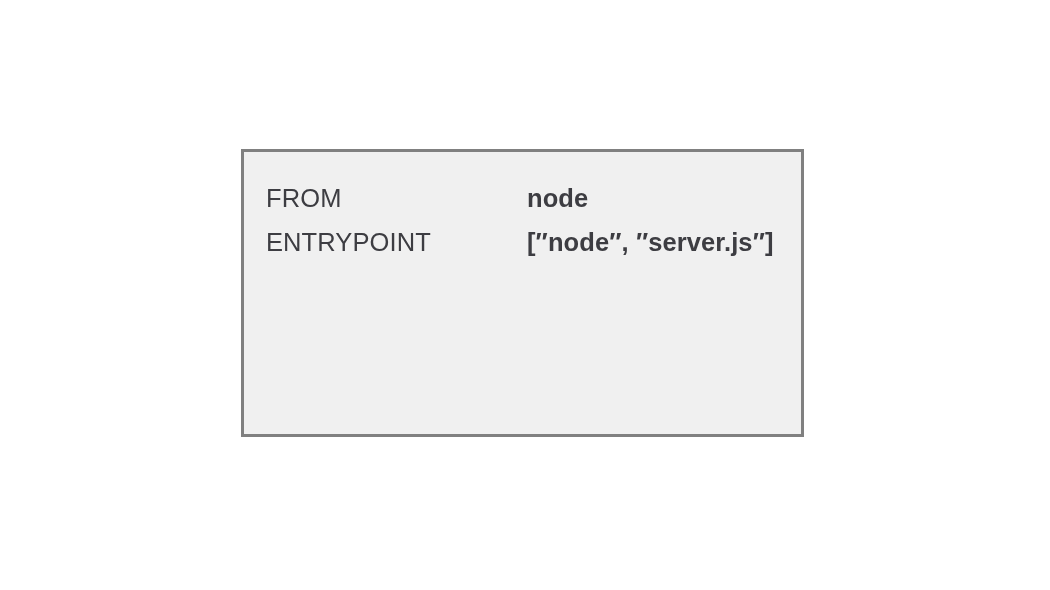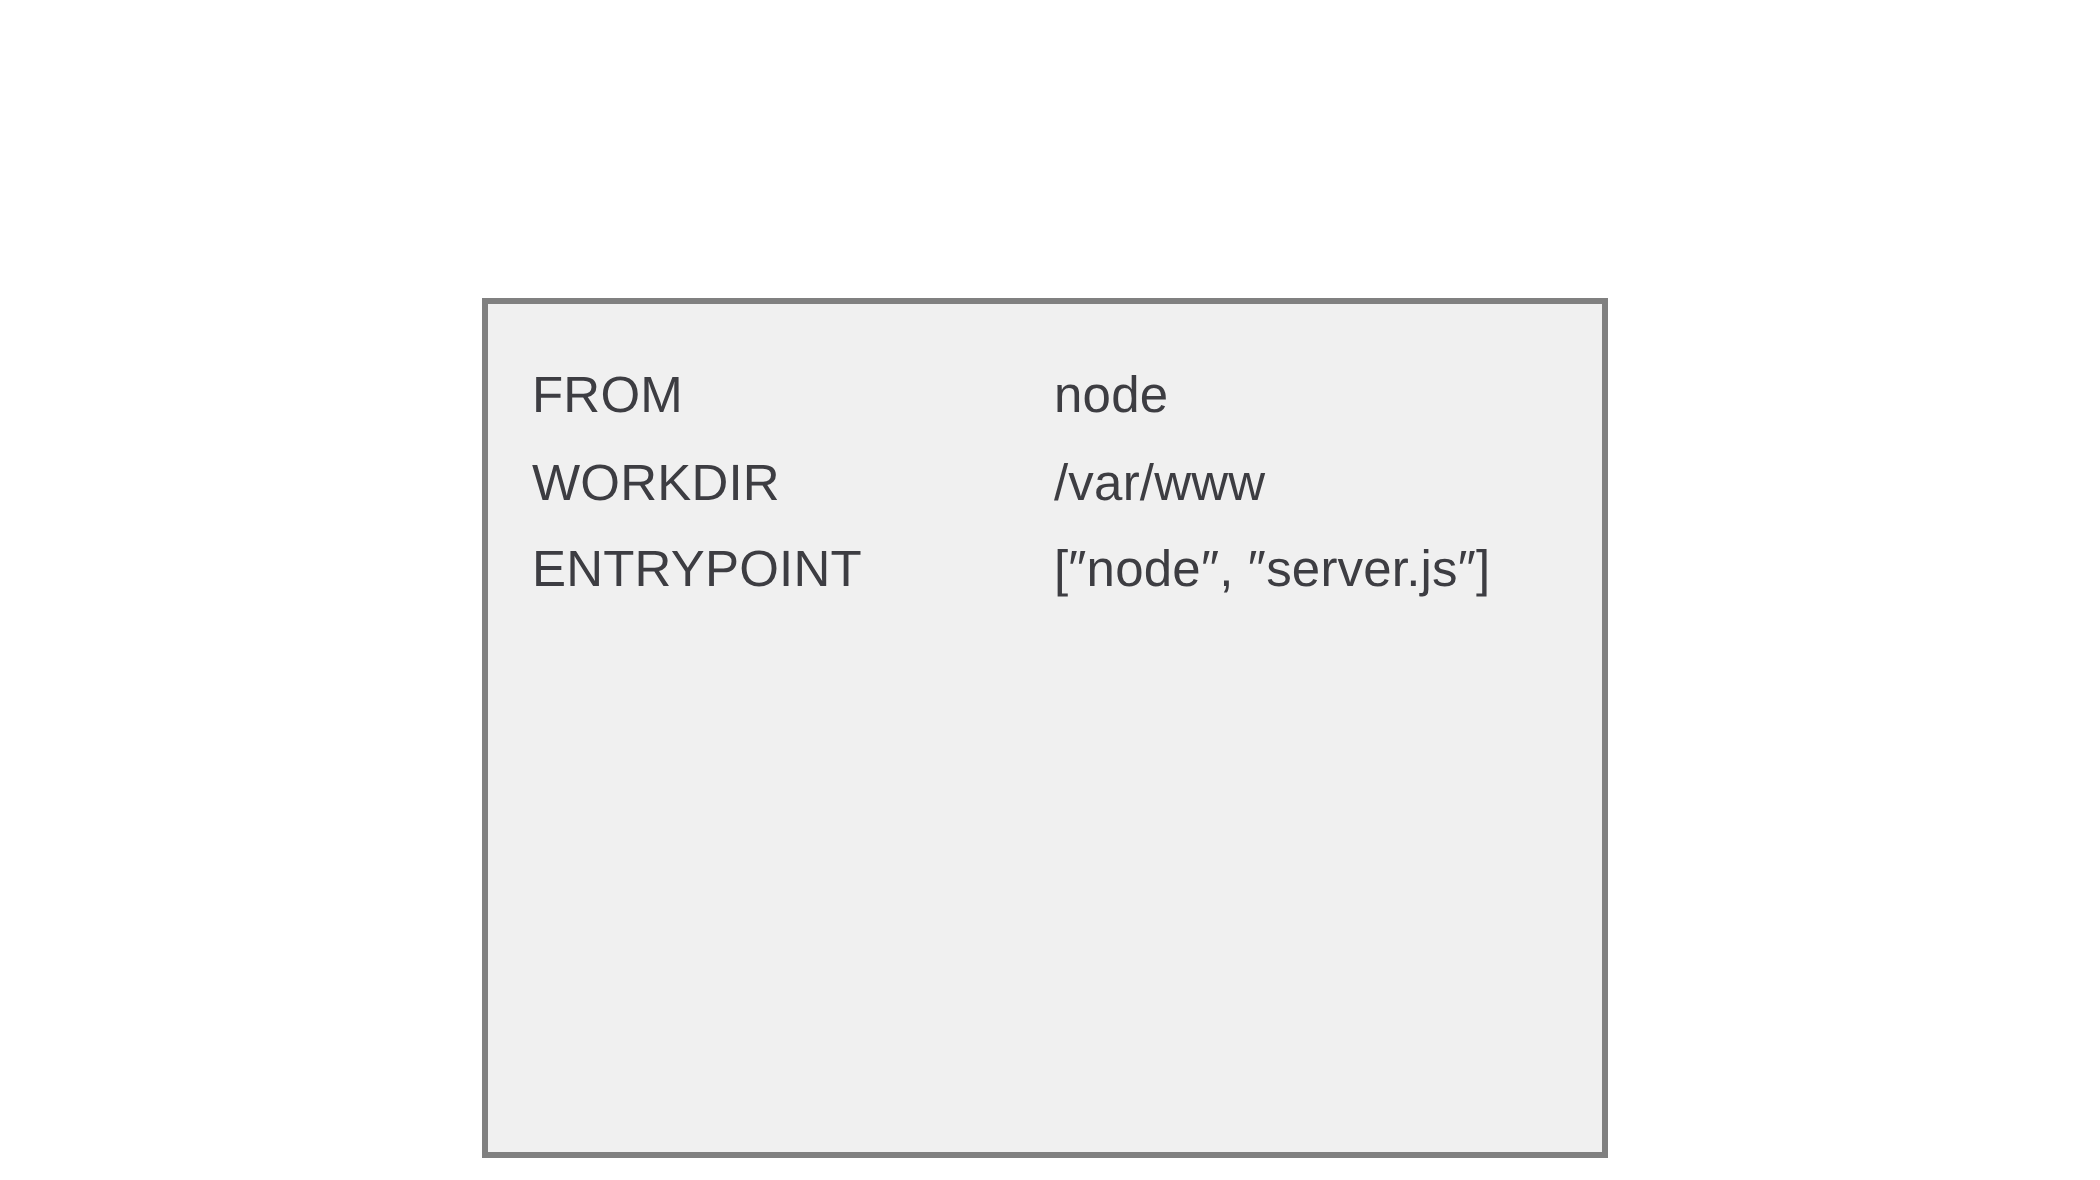--- a/index.html
+++ b/index.html
@@ -15,21 +15,21 @@
     overflow: hidden;
     position: relative;
   }
 
   
   #dockerfile-panel {
     position: absolute;
     left: 241px;
     top: 149px;
     width: 563px;
-    height: 430px;
+    height: 288px;
     box-sizing: border-box;
     background: #f0f0f0;
     border: 3px solid #808080;
   }
 
   #dockerfile-table {
     position: absolute;
     left: 22px;
     top: 25px;
     width: 520px;
@@ -51,42 +51,38 @@
     white-space: pre;
   }
 
   td.instruction-cell {
     width: 261px;
     font-weight: 400;
   }
 
   td.argument-cell {
     width: 259px;
-    font-weight: 400;
+    font-weight: 700;
   }
 </style>
 </head>
 <body>
 
 <div id="dockerfile-panel">
 
   <table id="dockerfile-table">
     <tbody>
 
       <tr>
         <td class="instruction-cell">FROM</td>
         <td class="argument-cell">node</td>
       </tr>
 
 
 
-      <tr>
-        <td class="instruction-cell">WORKDIR</td>
-        <td class="argument-cell">/var/www</td>
-      </tr>
 
 
 
       <tr>
         <td class="instruction-cell">ENTRYPOINT</td>
         <td class="argument-cell">[″node″, ″server.js″]</td>
       </tr>
 
     </tbody>
   </table>

